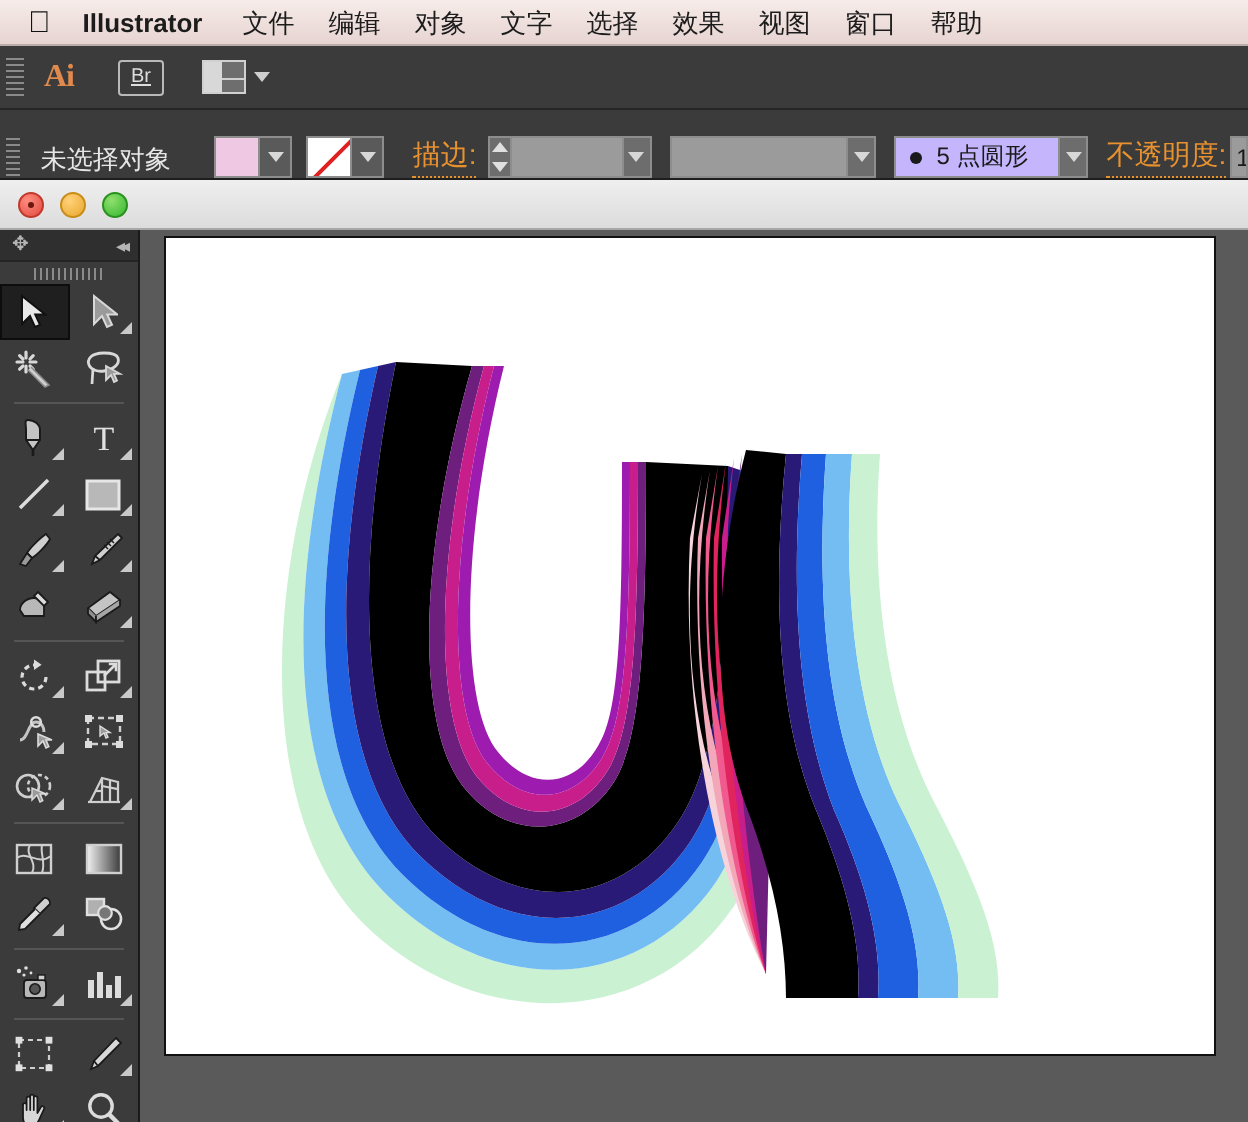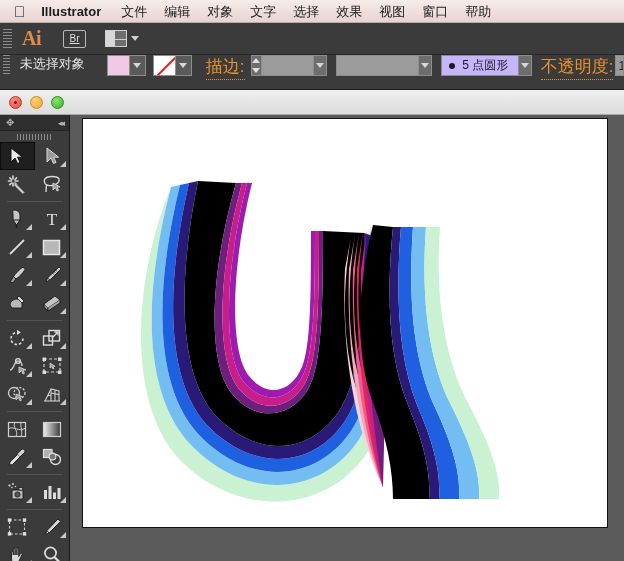--- a/index.html
+++ b/index.html
@@ -30,21 +30,21 @@
     position: absolute; left: 0; top: 23px; width: 624px; height: 32px;
     background: #3b3b3b;
     border-bottom: 1px solid #262626;
     display: flex; align-items: center;
   }
   .gripper {
     width: 9px; height: 20px; margin-left: 3px; margin-right: 10px;
     background: repeating-linear-gradient(to bottom, #8a8a8a 0px, #8a8a8a 1px, #3b3b3b 1px, #3b3b3b 3px);
   }
   #ailogo {
-    font-size: 20px; font-weight: bold; color: #e08a4e;
+    font-size: 16px; font-weight: bold; color: #e08a4e;
     letter-spacing: -0.5px; margin-right: 22px;
     font-family: "Liberation Serif", serif;
   }
   #brbtn {
     width: 23px; height: 18px; border: 1px solid #b9b9b9; border-radius: 2px;
     background: #3b3b3b; color: #ddd; font-size: 10px;
     display: flex; align-items: center; justify-content: center;
     margin-right: 19px;
     text-decoration: underline;
   }
@@ -64,21 +64,21 @@
   .caret-down {
     width: 0; height: 0; margin-left: 4px;
     border-left: 4px solid transparent; border-right: 4px solid transparent;
     border-top: 5px solid #cfcfcf;
   }
 
   
   #ctrlbar {
     position: absolute; left: 0; top: 55px; width: 624px; height: 35px;
     background: #3b3b3b; border-bottom: 1px solid #1e1e1e;
-    display: flex; align-items: flex-start;
+    display: flex; align-items: flex-end;
   }
   #noselect { font-size: 13px; color: #e6e6e6; margin-right: 22px; white-space: nowrap; }
   .swatch-group {
     display: flex; align-items: center; border: 1px solid #8d8d8d;
     background: #5a5a5a; height: 21px; margin-right: 7px;
   }
   .swatch { width: 21px; height: 19px; }
   .swatch.fill { background: #efc8e4; }
   .swatch.none {
     background: #ffffff; position: relative; overflow: hidden;
@@ -91,21 +91,21 @@
     width: 16px; height: 19px; background: #5a5a5a;
     border-left: 1px solid #8d8d8d;
     display: flex; align-items: center; justify-content: center;
   }
   .mini-caret {
     width:0; height:0;
     border-left: 4px solid transparent; border-right: 4px solid transparent;
     border-top: 5px solid #d8d8d8;
   }
   .orange-label {
-    font-size: 17px; color: #e8912f; margin-right: 6px; white-space: nowrap;
+    font-size: 14px; color: #e8912f; margin-right: 6px; white-space: nowrap;
     border-bottom: 1px dotted #e8912f; padding-bottom: 1px;
   }
   .stepper {
     width: 13px; height: 21px; background: #6d6d6d; border: 1px solid #8d8d8d;
     border-right: none;
     display: flex; flex-direction: column; align-items: center; justify-content: space-around;
   }
   .st-up { width:0;height:0;border-left:4px solid transparent;border-right:4px solid transparent;border-bottom:5px solid #e0e0e0; }
   .st-dn { width:0;height:0;border-left:4px solid transparent;border-right:4px solid transparent;border-top:5px solid #e0e0e0; }
   .field {

